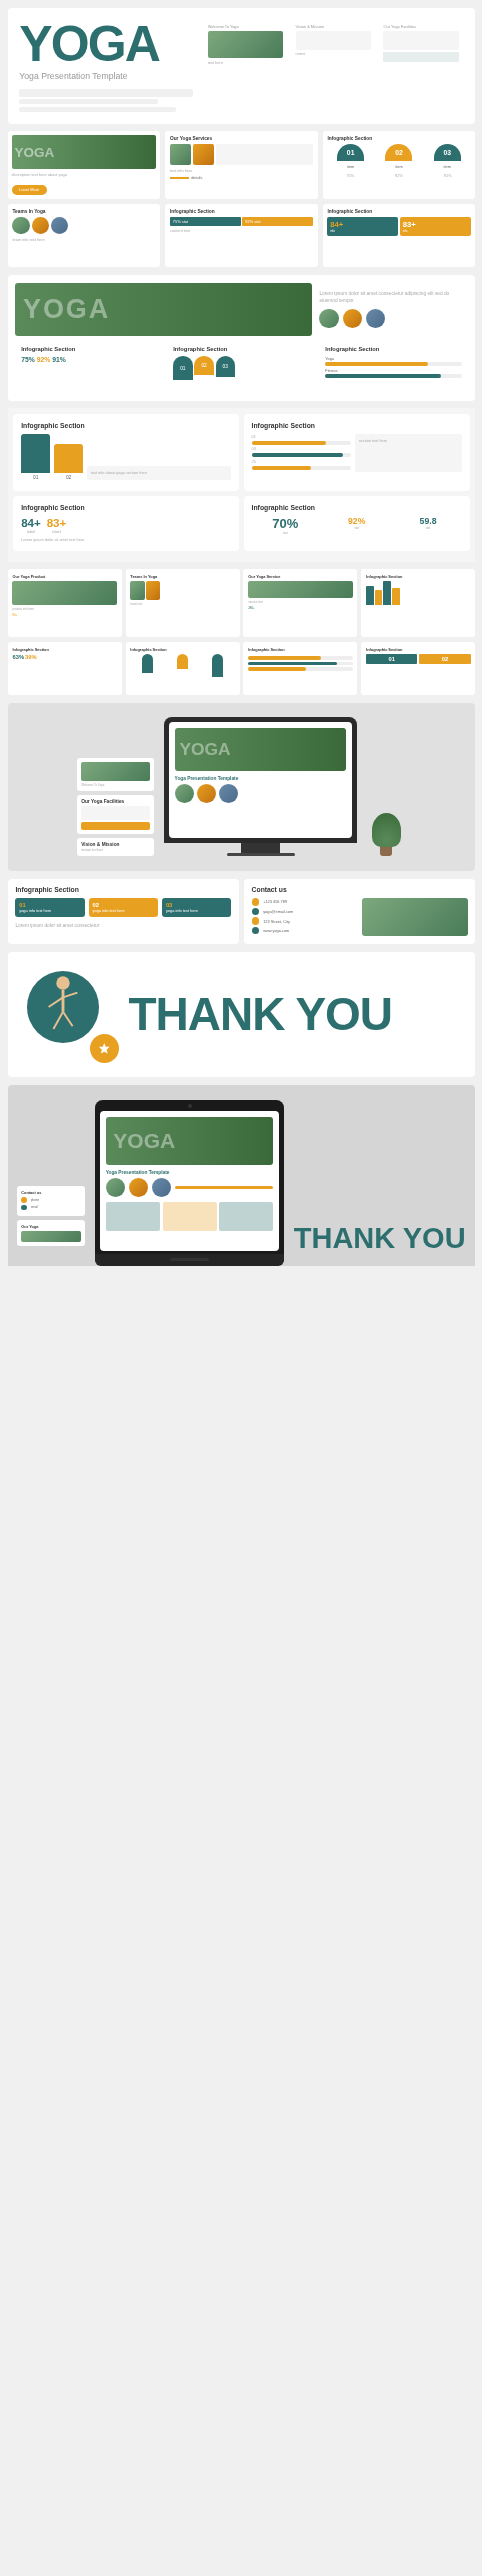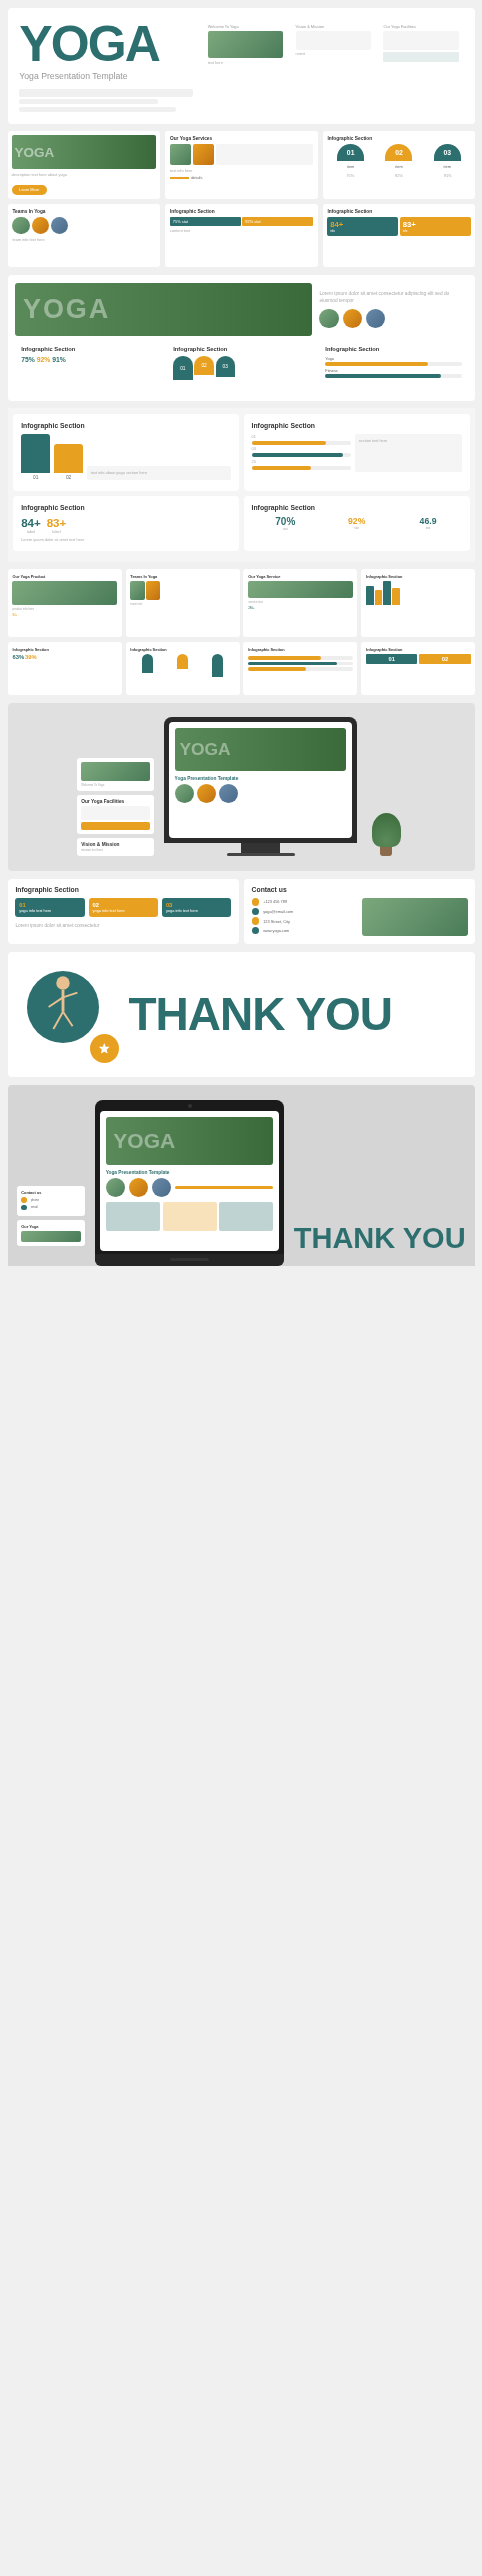--- a/index.html
+++ b/index.html
@@ -439,29 +439,29 @@
             <div style="font-size:11.6px; font-weight:900; color:#e8a020;">83+</div>
             <div style="font-size:3.9px; color:#aaa;">label</div>
           </div>
         </div>
         <div style="font-size:3.9px; color:#aaa; line-height:1.5;">Lorem ipsum dolor sit amet text here</div>
       </div>
       <div style="background:#fff; padding:7.7px; border-radius:3.9px;">
         <div style="font-size:6.8px; font-weight:bold; color:#333; margin-bottom:4.8px;">Infographic Section</div>
         <div style="display:flex; gap:3.9px;">
           <div style="text-align:center; flex:1;">
-            <div style="font-size:10px; font-weight:900; color:#2d6e6e;">70%</div>
+            <div style="font-size:13px; font-weight:900; color:#2d6e6e;">70%</div>
             <div style="font-size:2.9px; color:#aaa;">stat</div>
           </div>
           <div style="text-align:center; flex:1;">
             <div style="font-size:8.7px; font-weight:900; color:#e8a020;">92%</div>
             <div style="font-size:2.9px; color:#aaa;">stat</div>
           </div>
           <div style="text-align:center; flex:1;">
-            <div style="font-size:8.7px; font-weight:900; color:#2d6e6e;">46.9</div>
+            <div style="font-size:8.7px; font-weight:900; color:#2d6e6e;">59.8</div>
             <div style="font-size:2.9px; color:#aaa;">stat</div>
           </div>
         </div>
       </div>
     </div>
   </div>
 
   <div class="row-4" style="margin-bottom:4.8px;">
     <div class="slide-thumb" style="min-height:68px;">
       <div style="font-size:3.9px; font-weight:bold; color:#333; margin-bottom:1.9px;">Our Yoga Product</div>

